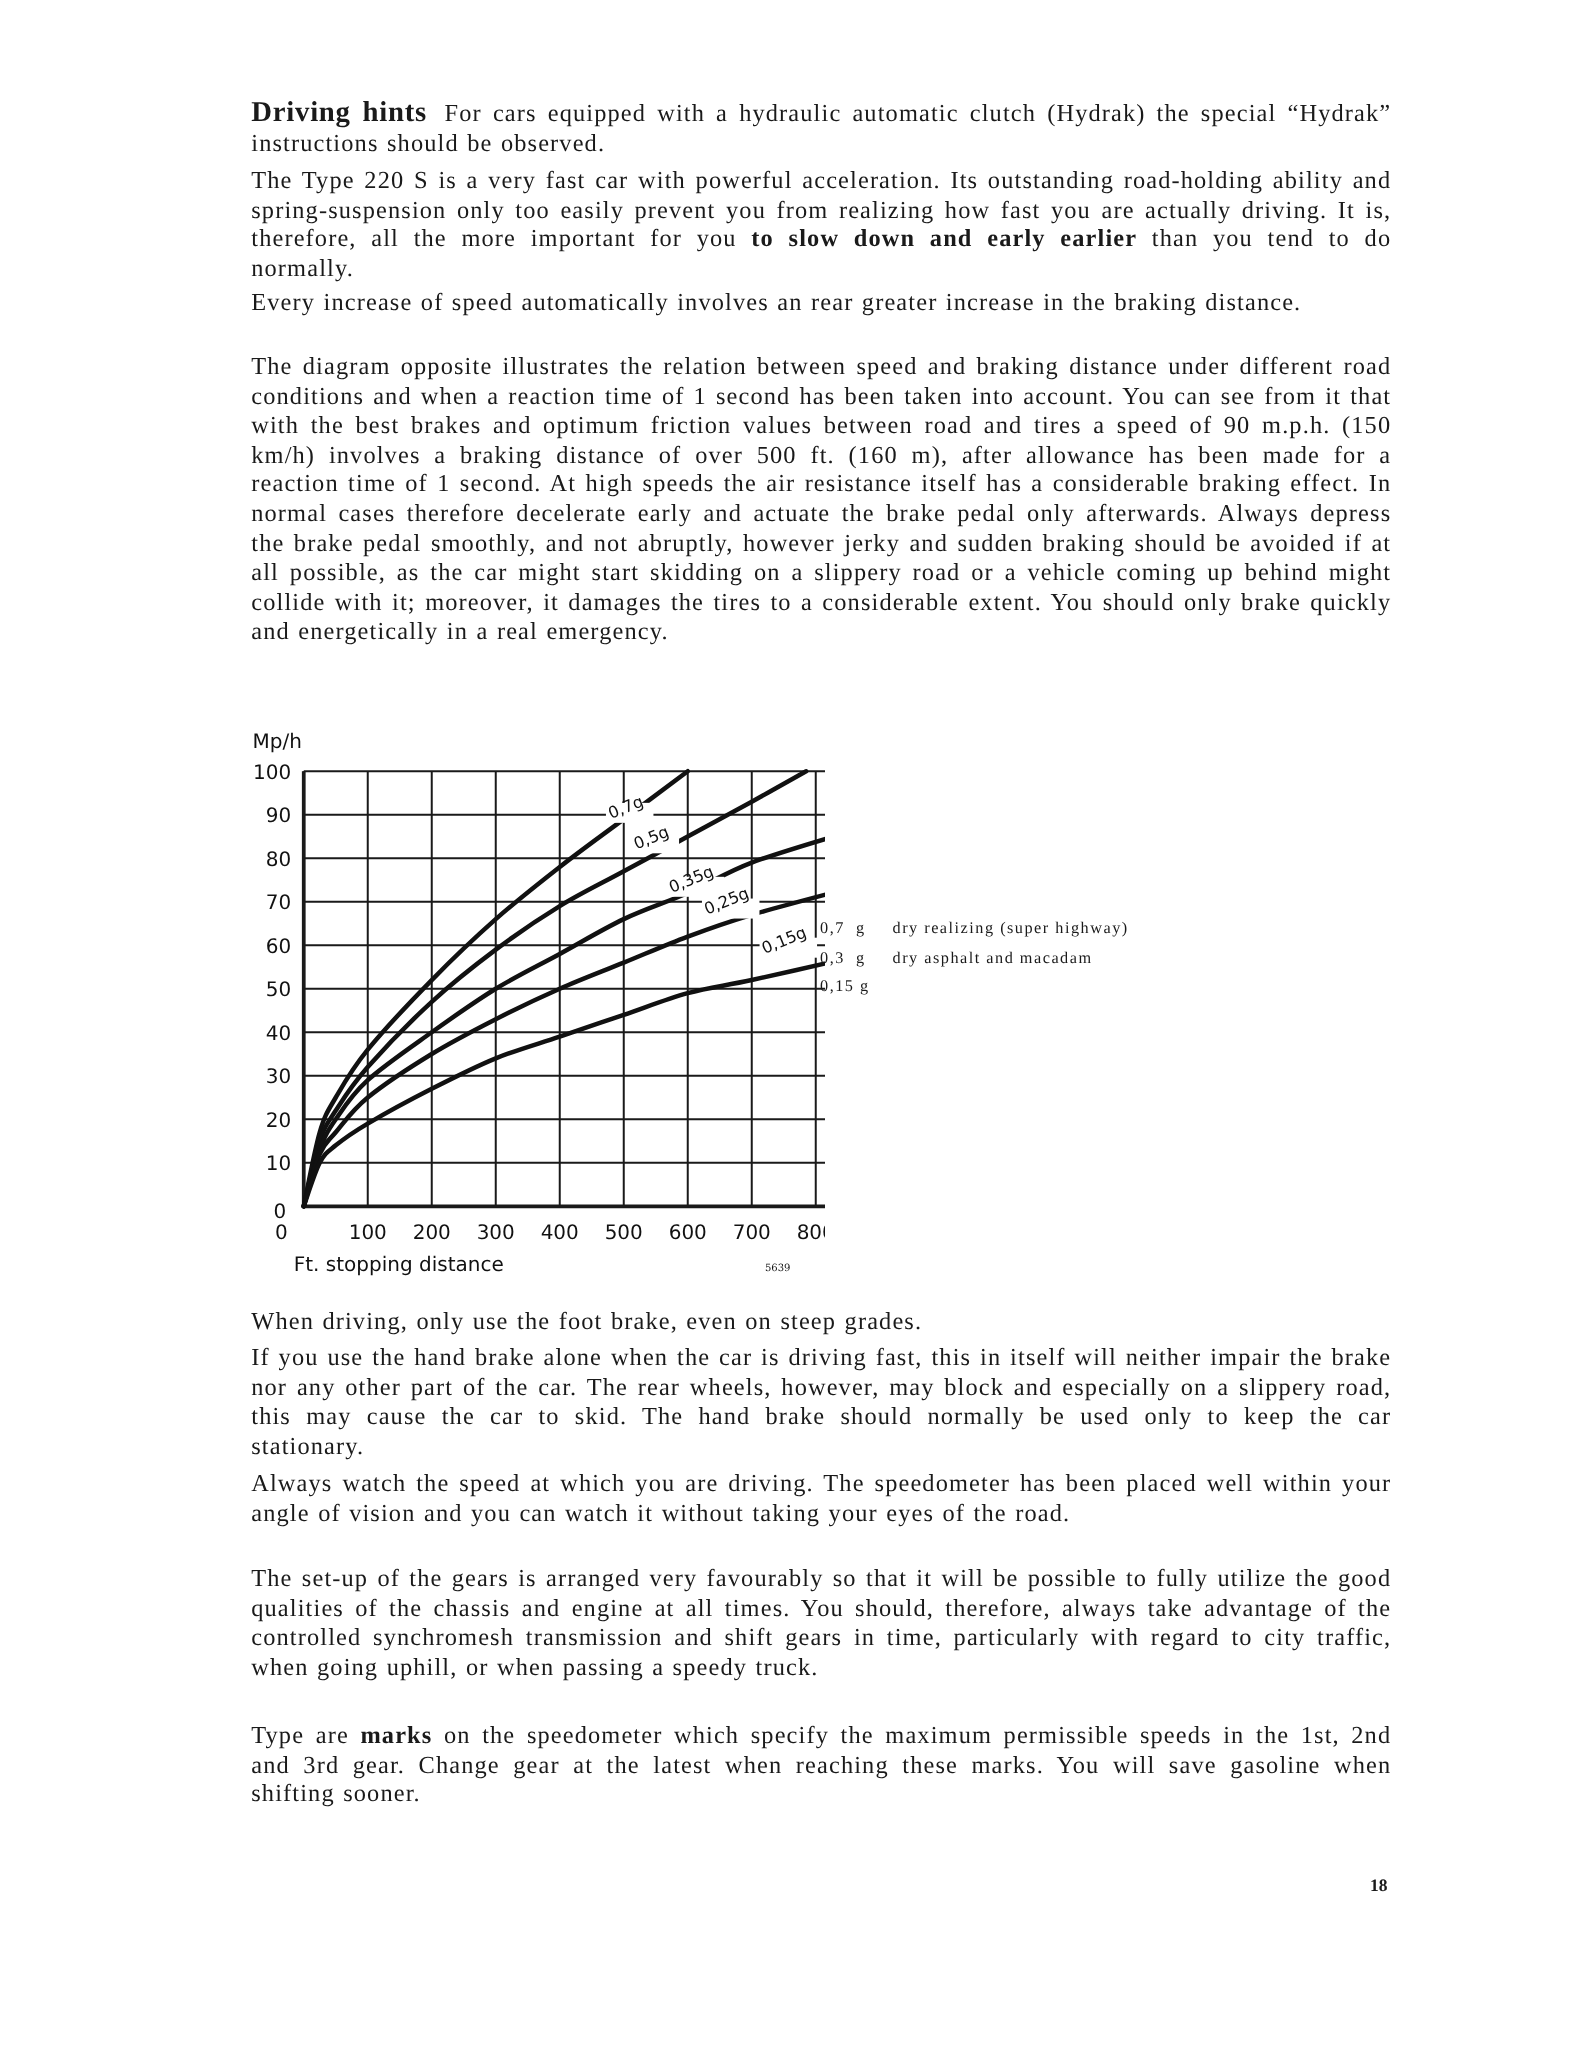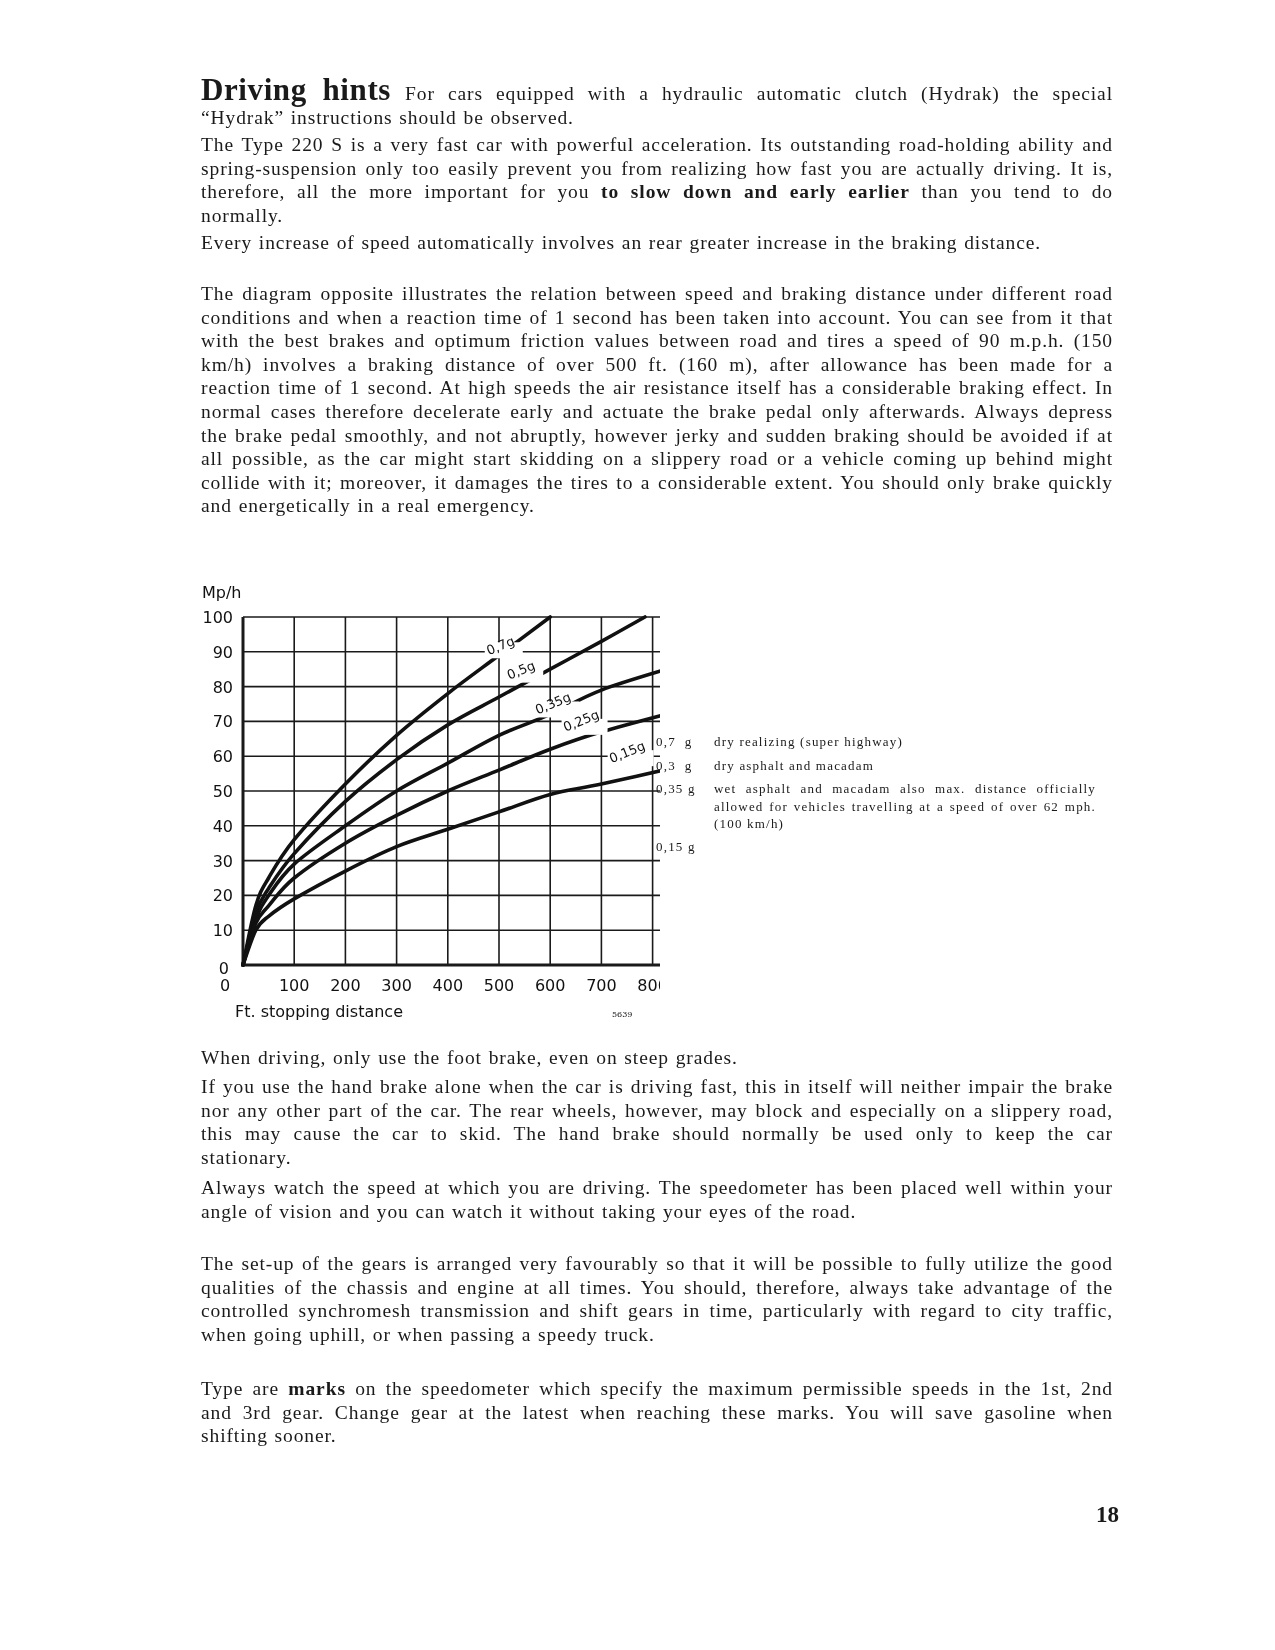--- a/index.html
+++ b/index.html
@@ -3,28 +3,28 @@
 <meta charset="utf-8">
 <style>
   html, body { margin: 0; padding: 0; background: #ffffff; }
   body { width: 1275px; height: 1650px; position: relative; overflow: hidden; color: #1a1a1a; }
   .serif { font-family: "Liberation Serif", "DejaVu Serif", serif; }
   .para {
     position: absolute; left: 201px; width: 912px;
     font-size: 19.5px; line-height: 23.6px; letter-spacing: 0.9px;
     text-align: justify; text-align-last: left; word-spacing: 1px;
   }
-  .heading { font-weight: bold; font-size: 31px; letter-spacing: 0.6px; margin-right: 14px; }
+  .heading { font-weight: bold; font-size: 23px; letter-spacing: 0.6px; margin-right: 14px; }
   .bold { font-weight: bold; }
   #chart { position: absolute; left: 190px; top: 578px; }
   .legend { position: absolute; left: 656px; top: 733px; width: 440px; font-size: 13px; line-height: 17.6px; letter-spacing: 1.2px; }
   .legend-row { display: flex; margin-bottom: 5px; }
   .legend-g { width: 58px; flex: none; white-space: pre; }
   .legend-desc { flex: 1; text-align: justify; text-align-last: left; }
-  .page-number { position: absolute; left: 1096px; top: 1502px; font-size: 23px; font-weight: bold; }
+  .page-number { position: absolute; left: 1096px; top: 1502px; font-size: 14px; font-weight: bold; }
 </style>
 </head>
 <body>
 
 <div class="para serif" style="top:78px;">
   <span class="heading">Driving hints</span><span>For cars equipped with a hydraulic automatic clutch (Hydrak) the special “Hydrak” instructions should be observed.</span>
 </div>
 
 <div class="para serif" style="top:133px;">
   <span>The Type 220 S is a very fast car with powerful acceleration. Its outstanding road-holding ability and spring-suspension only too easily prevent you from realizing how fast you are actually driving. It is, therefore, all the more important for you </span><span class="bold">to slow down and early earlier</span><span> than you tend to do normally.</span>
@@ -110,24 +110,20 @@
 <div class="legend serif" id="legend">
     <div class="legend-row" style="margin-bottom: 6px;">
       <span class="legend-g">0,7  g</span>
       <span class="legend-desc">dry realizing (super highway)</span>
     </div>
     <div class="legend-row" style="margin-bottom: 6px;">
       <span class="legend-g">0,3  g</span>
       <span class="legend-desc">dry asphalt and macadam</span>
     </div>
     <div class="legend-row">
-      <span class="legend-g">0,35 g</span>
-      <span class="legend-desc">wet asphalt and macadam also max. distance officially allowed for vehicles travelling at a speed of over 62 mph. (100 km/h)</span>
-    </div>
-    <div class="legend-row">
       <span class="legend-g">0,15 g</span>
     </div>
   </div>
 
 <div class="para serif" style="top:1046px;">When driving, only use the foot brake, even on steep grades.</div>
 <div class="para serif" style="top:1075px;">If you use the hand brake alone when the car is driving fast, this in itself will neither impair the brake nor any other part of the car. The rear wheels, however, may block and especially on a slippery road, this may cause the car to skid. The hand brake should normally be used only to keep the car stationary.</div>
 <div class="para serif" style="top:1176px;">Always watch the speed at which you are driving. The speedometer has been placed well within your angle of vision and you can watch it without taking your eyes of the road.</div>
 <div class="para serif" style="top:1252px;">The set-up of the gears is arranged very favourably so that it will be possible to fully utilize the good qualities of the chassis and engine at all times. You should, therefore, always take advantage of the controlled synchromesh transmission and shift gears in time, particularly with regard to city traffic, when going uphill, or when passing a speedy truck.</div>
 <div class="para serif" style="top:1377px;">
   <span>Type are </span><span class="bold">marks</span><span> on the speedometer which specify the maximum permissible speeds in the 1st, 2nd and 3rd gear. Change gear at the latest when reaching these marks. You will save gasoline when shifting sooner.</span>

